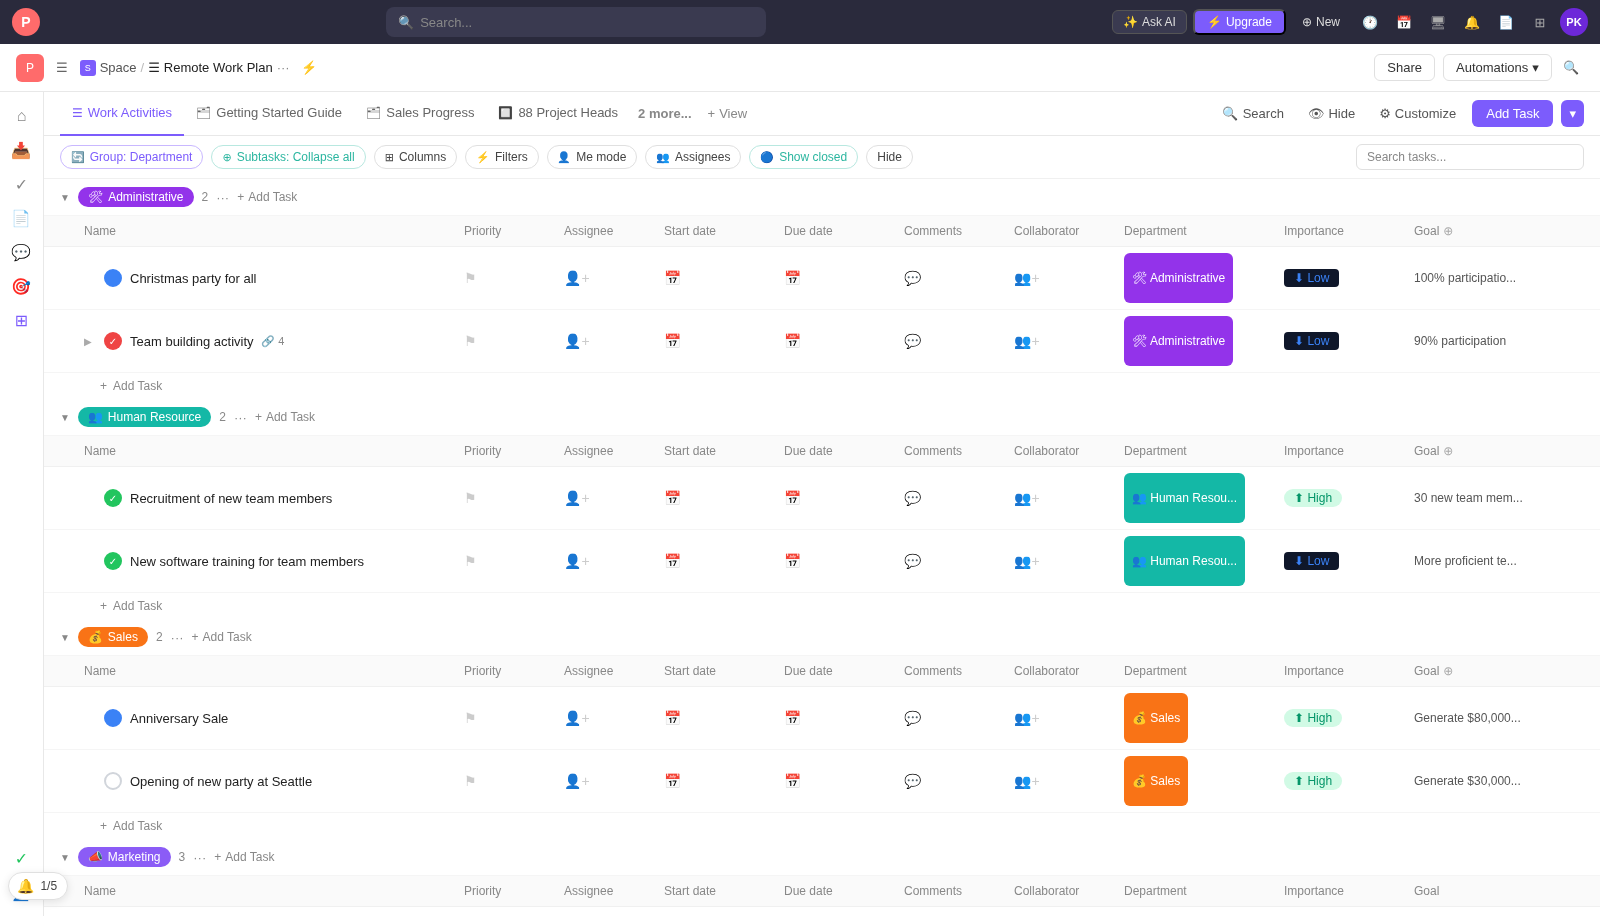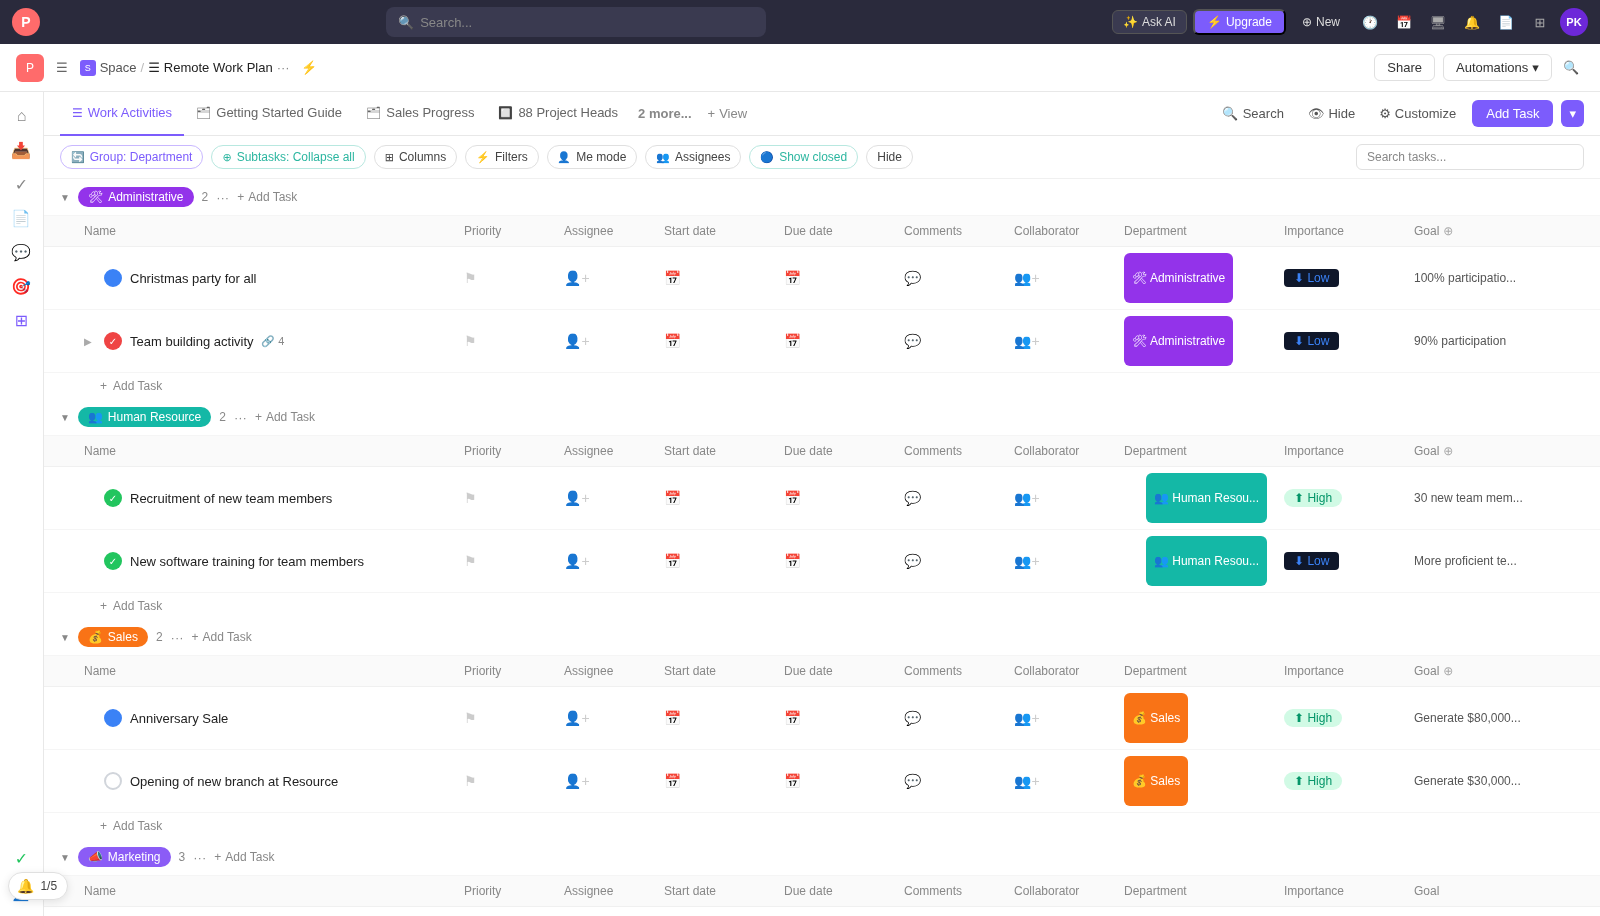--- a/index.html
+++ b/index.html
@@ -94,21 +94,21 @@
     .task-name { font-size: 13px; color: #222; }
     .task-subtask-count { display: flex; align-items: center; gap: 3px; color: #888; font-size: 11px; }
     .cell-icon { color: #ccc; font-size: 14px; cursor: pointer; }
 
     .importance-badge { border-radius: 4px; padding: 2px 10px; font-size: 12px; font-weight: 500; display: inline-flex; align-items: center; gap: 4px; }
     .importance-low { background: #0f172a; color: #3b82f6; }
     .importance-high { background: #d1fae5; color: #059669; border-radius: 20px; }
 
     .dept-badge { border-radius: 6px; padding: 18px 8px; font-size: 12px; font-weight: 500; color: white; display: inline-flex; align-items: center; gap: 4px; max-width: 140px; overflow: hidden; text-overflow: ellipsis; white-space: nowrap; }
     .dept-administrative { background: #9333ea; }
-    .dept-human-resource { background: #14b8a6; margin-left: 22px; }
+    .dept-human-resource { background: #14b8a6; }
     .dept-sales { background: #f97316; }
 
     .goal-text { font-size: 12px; color: #555; white-space: nowrap; overflow: hidden; text-overflow: ellipsis; }
 
     .add-task-row { display: flex; align-items: center; gap: 6px; padding: 6px 16px 6px 56px; color: #888; cursor: pointer; font-size: 12px; }
     .sidebar-icon-wrap { position: relative; }
 
     
     .sidebar-bottom-items { margin-top: auto; display: flex; flex-direction: column; align-items: center; gap: 2px; }
 
@@ -458,21 +458,21 @@
           <div><span class="cell-icon">👥+</span></div>
           <div><span class="dept-badge dept-sales">💰 Sales</span></div>
           <div><span class="importance-badge importance-high">⬆ High</span></div>
           <div class="goal-text">Generate $80,000...</div>
         </div>
 
         <div class="task-row">
           <div class="task-name-cell">
             <span class="task-expand"></span>
             <div class="task-status-icon status-gray"></div>
-            <span class="task-name">Opening of new branch at Resource</span>
+            <span class="task-name">Opening of new party at Seattle</span>
           </div>
           <div><span class="cell-icon">⚑</span></div>
           <div><span class="cell-icon">👤+</span></div>
           <div><span class="cell-icon">📅</span></div>
           <div><span class="cell-icon">📅</span></div>
           <div><span class="cell-icon">💬</span></div>
           <div><span class="cell-icon">👥+</span></div>
           <div><span class="dept-badge dept-sales">💰 Sales</span></div>
           <div><span class="importance-badge importance-high">⬆ High</span></div>
           <div class="goal-text">Generate $30,000...</div>

